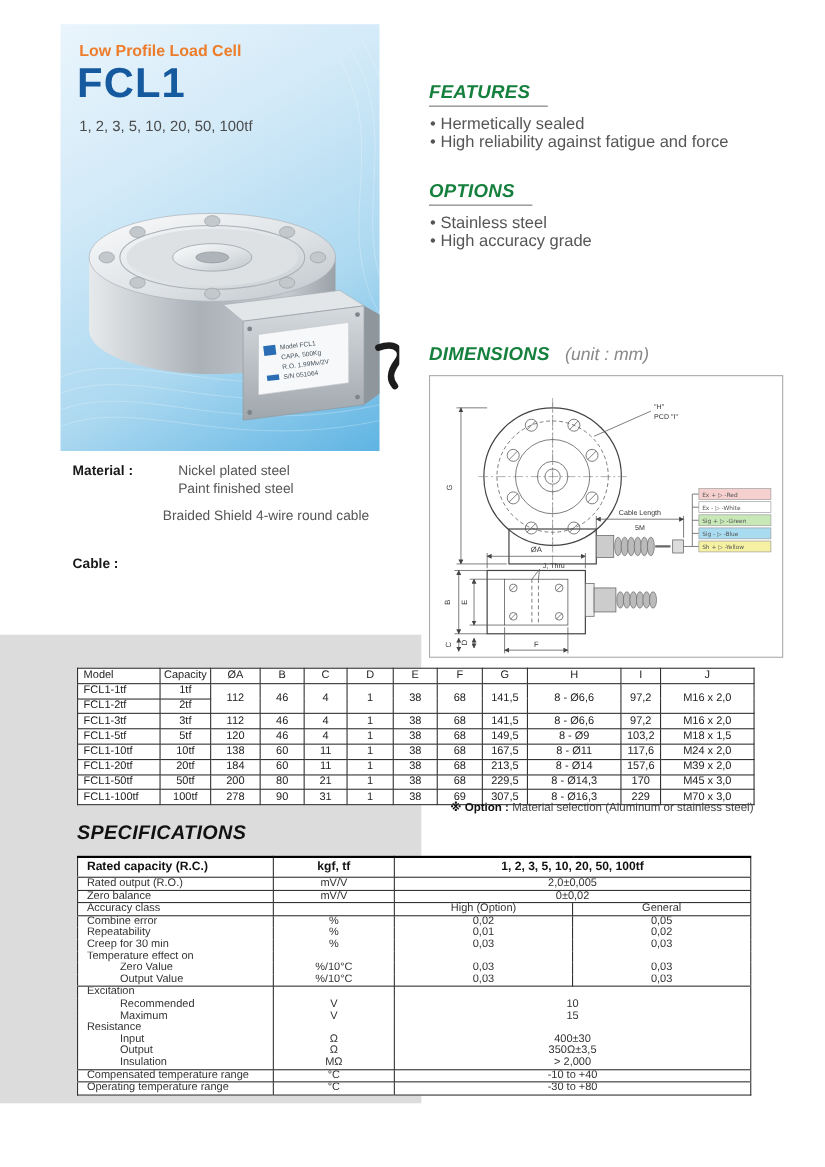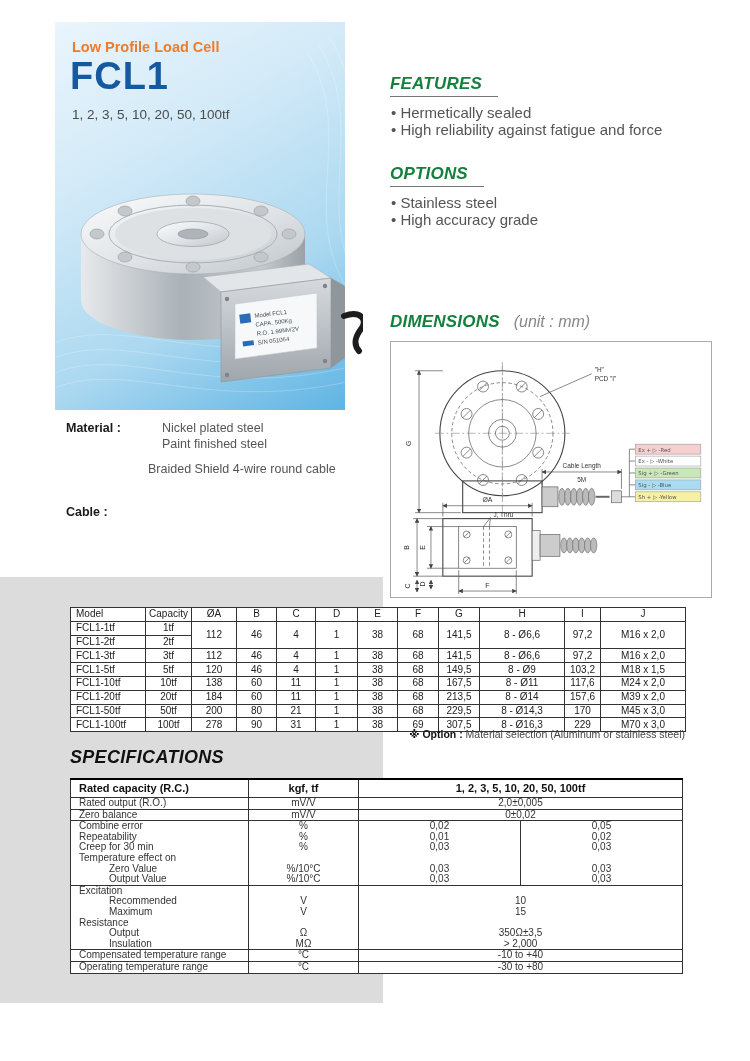--- a/index.html
+++ b/index.html
@@ -505,20 +505,26 @@
         <tr class="rule">
           <td class="lab">Rated output (R.O.)</td>
           <td class="unit">mV/V</td>
           <td class="val" colspan="2">2,0±0,005</td>
         </tr>
         <tr class="rule">
           <td class="lab">Zero balance</td>
           <td class="unit">mV/V</td>
           <td class="val" colspan="2">0±0,02</td>
         </tr>
+        <tr class="rule">
+          <td class="lab">Accuracy class</td>
+          <td class="unit"></td>
+          <td class="val mid">High (Option)</td>
+          <td class="val">General</td>
+        </tr>
         <tr>
           <td class="lab">Combine error</td>
           <td class="unit">%</td>
           <td class="val mid">0,02</td>
           <td class="val">0,05</td>
         </tr>
         <tr>
           <td class="lab">Repeatability</td>
           <td class="unit">%</td>
           <td class="val mid">0,01</td>
@@ -562,20 +568,25 @@
           <td class="lab ind">Maximum</td>
           <td class="unit">V</td>
           <td class="val" colspan="2">15</td>
         </tr>
         <tr>
           <td class="lab">Resistance</td>
           <td class="unit"></td>
           <td class="val" colspan="2"></td>
         </tr>
         <tr>
+          <td class="lab ind">Input</td>
+          <td class="unit">Ω</td>
+          <td class="val" colspan="2">400±30</td>
+        </tr>
+        <tr>
           <td class="lab ind">Output</td>
           <td class="unit">Ω</td>
           <td class="val" colspan="2">350Ω±3,5</td>
         </tr>
         <tr class="rule">
           <td class="lab ind">Insulation</td>
           <td class="unit">MΩ</td>
           <td class="val" colspan="2">&gt; 2,000</td>
         </tr>
         <tr class="rule">

